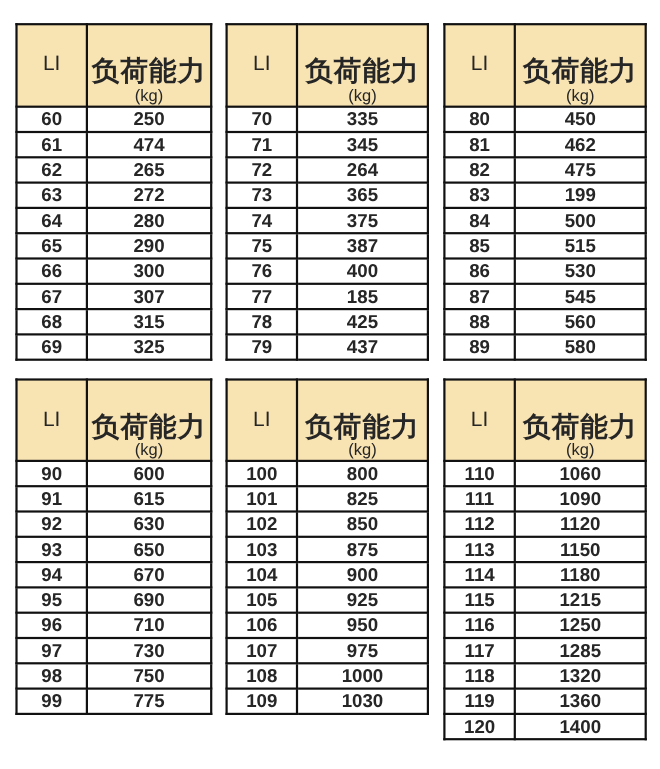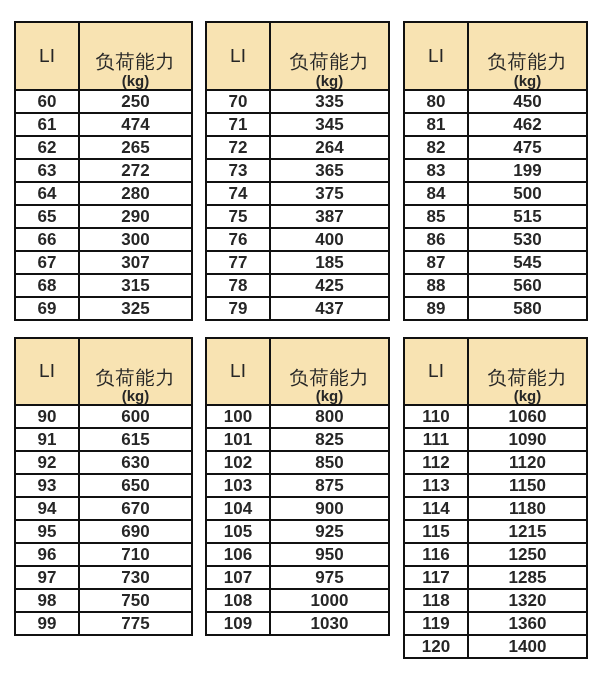--- a/index.html
+++ b/index.html
@@ -31,30 +31,30 @@
     padding: 0;
   }
   .li-table th {
     background: var(--header-bg, #f8e3b2);
     height: 57px;
   }
   .li-table th.c-li { font-size: 19px; font-weight: 400; }
   .li-table .c-li { width: 64px; }
   .li-table th .load-main {
     display: block;
-    font-size: 19px;
-    font-weight: 400;
+    font-size: 25px;
+    font-weight: 700;
     line-height: 1.15;
     letter-spacing: 1px;
     margin-top: 28px;
   }
   .li-table th .load-unit {
     display: block;
     font-size: 15px;
-    font-weight: 700;
+    font-weight: 400;
     line-height: 1.05;
   }
   .li-table td {
     height: 23px;
     font-size: 17px;
     font-weight: 600;
     line-height: 1;
   }
 </style>
 </head>

